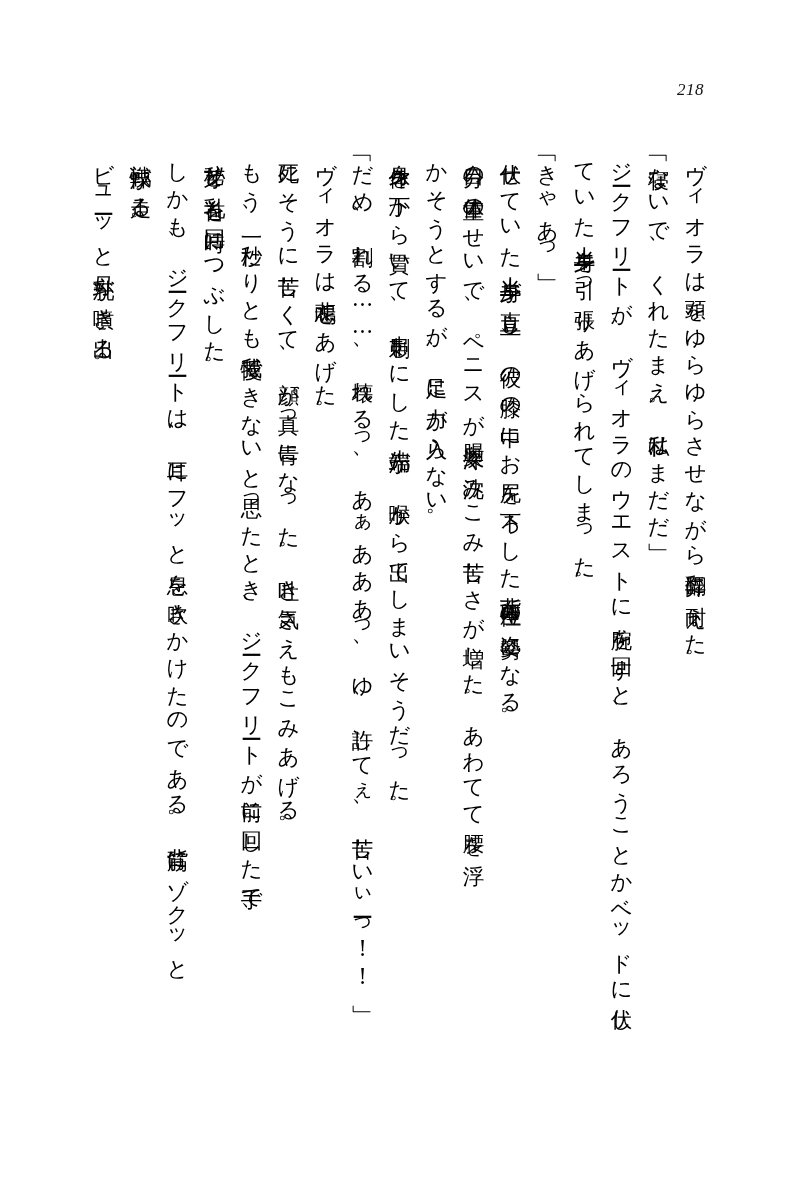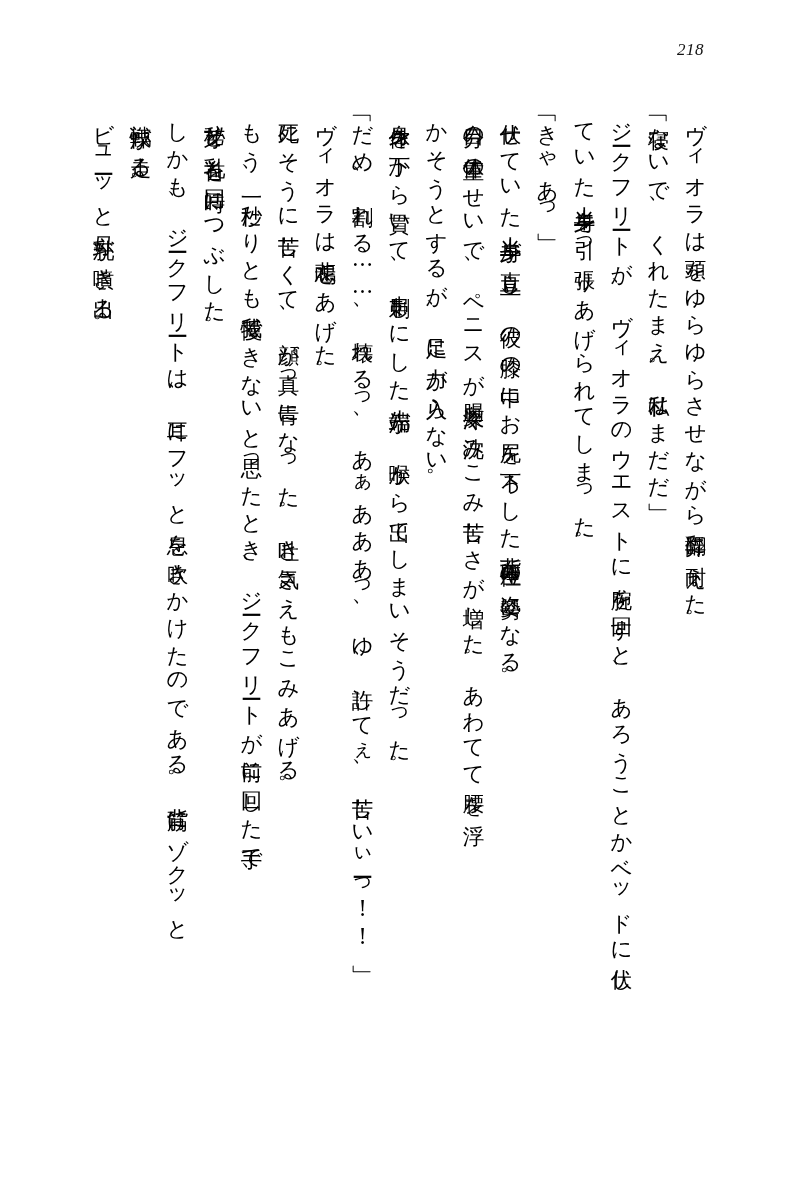--- a/index.html
+++ b/index.html
@@ -14,20 +14,21 @@
     color: #000000;
     position: relative;
     overflow: hidden;
   }
   .page {
     position: absolute;
     inset: 0;
     width: 792px;
     height: 876px;
     background: #ffffff;
+    margin-top: 40px;
   }
   .page-number {
     position: absolute;
     top: 40px;
     right: 88px;
     font-family: "Liberation Serif", "DejaVu Serif", serif;
     font-style: italic;
     font-size: 17px;
     letter-spacing: 0.5px;
     color: #111111;

